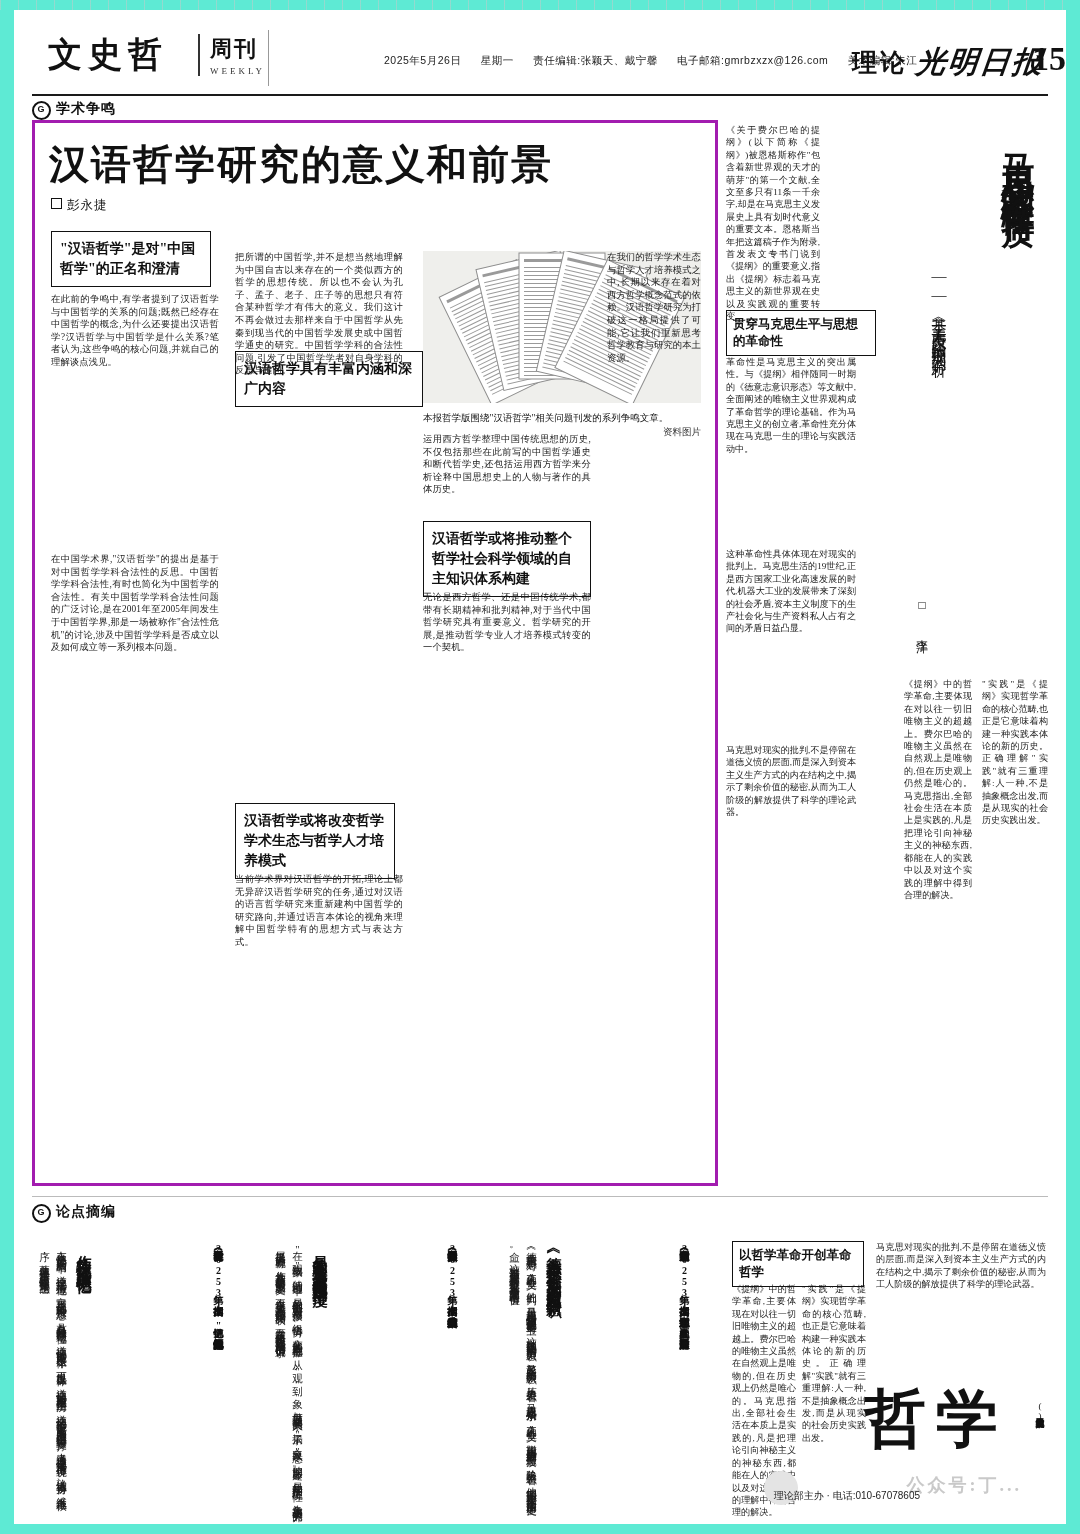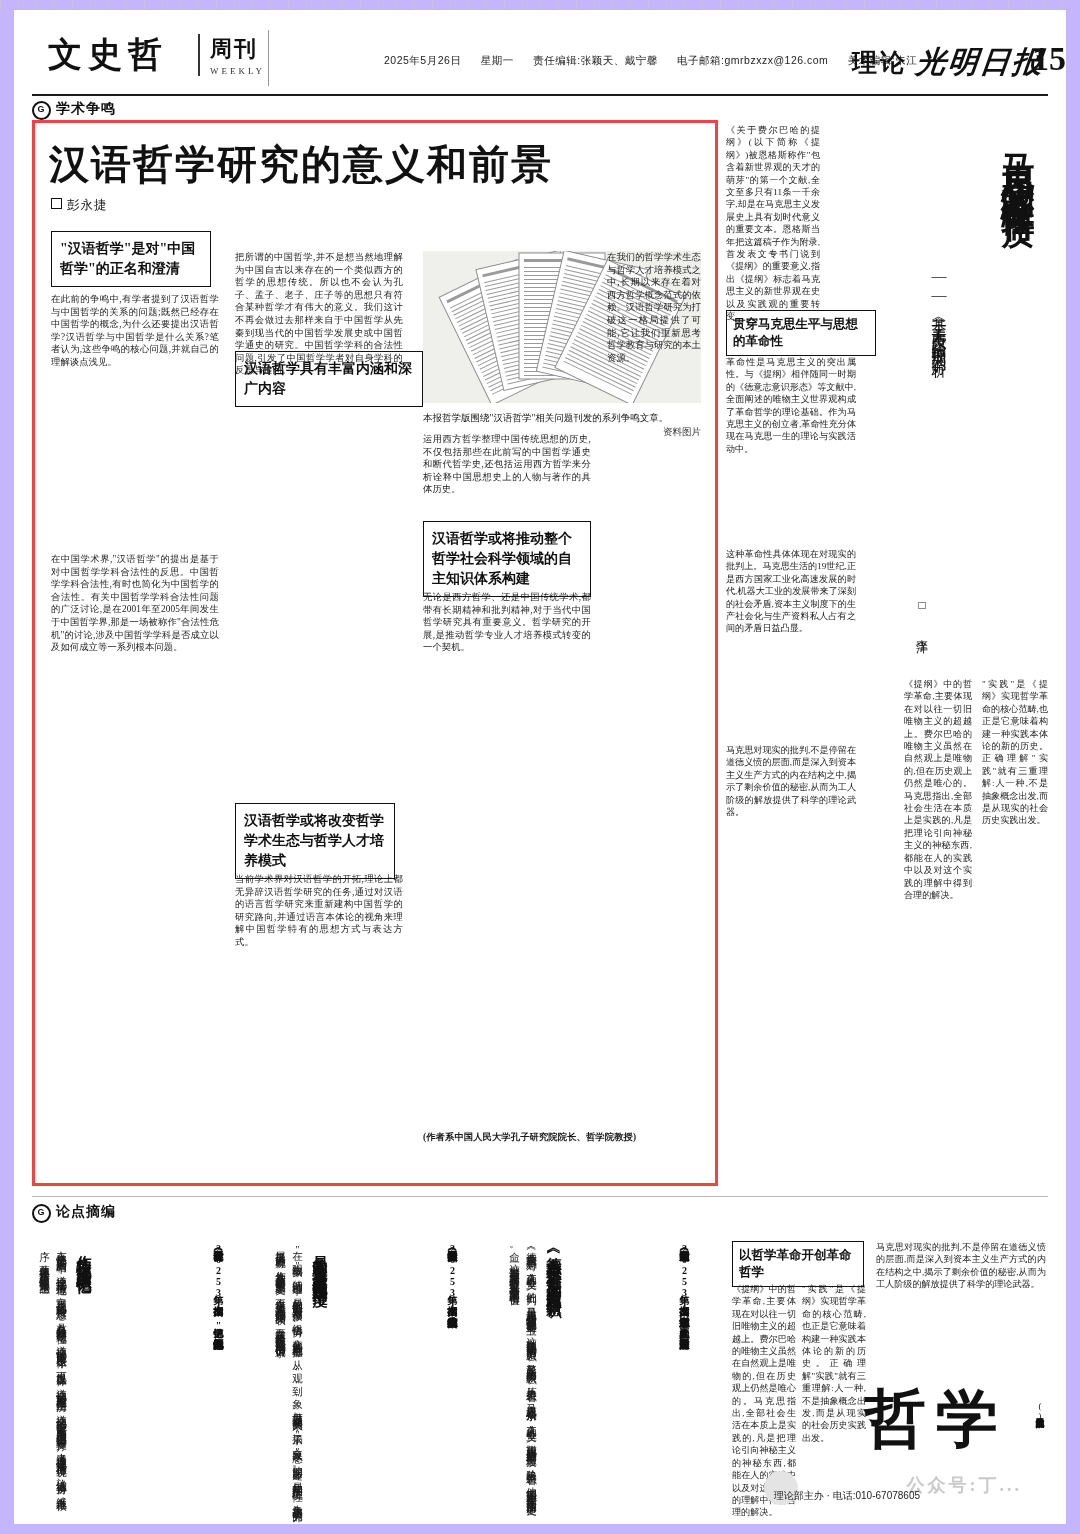--- a/index.html
+++ b/index.html
@@ -1,17 +1,17 @@
 <!DOCTYPE html>
 <html><head>
 <meta charset="utf-8">
 <style>
   html,body{margin:0;padding:0;background:#cfcfcf;}
   body{font-family:"Liberation Serif","DejaVu Serif",serif;}
-  .page{width:1080px;height:1534px;background:#c4b5fd;position:relative;overflow:hidden;}
+  .page{width:1080px;height:1534px;background:#5eead4;position:relative;overflow:hidden;}
   .inner{position:absolute;left:14px;top:10px;width:1052px;height:1514px;background:#fff;}
 
   
   .masthead{position:absolute;left:18px;top:18px;width:1016px;height:66px;border-bottom:2px solid #1a1a1a;}
   .mh-logo{position:absolute;left:16px;top:4px;font-size:34px;font-weight:bold;letter-spacing:6px;color:#111;font-family:"Liberation Serif",serif;}
   .mh-sep{position:absolute;left:166px;top:6px;width:2px;height:42px;background:#333;}
   .mh-week{position:absolute;left:178px;top:6px;}
   .mh-week .cn{font-size:22px;font-weight:bold;letter-spacing:2px;color:#111;}
   .mh-week .en{font-size:9px;letter-spacing:3px;color:#333;margin-top:2px;}
   .mh-vline{position:absolute;left:236px;top:2px;width:1px;height:56px;background:#999;}
@@ -19,21 +19,21 @@
   .mh-meta span{margin-right:16px;}
   .mh-theory{position:absolute;left:820px;top:18px;font-size:25px;font-weight:bold;letter-spacing:3px;color:#111;}
   .mh-paper{position:absolute;left:884px;top:14px;font-size:30px;font-weight:bold;font-style:italic;letter-spacing:2px;color:#111;font-family:"Liberation Serif",serif;transform:skewX(-6deg);}
   .mh-page{position:absolute;left:1000px;top:12px;font-size:34px;font-weight:bold;color:#111;}
 
   
   .sec-tag{position:absolute;font-size:14px;font-weight:bold;color:#111;letter-spacing:1px;}
   .sec-tag .g{display:inline-block;width:15px;height:15px;border:2px solid #111;border-radius:50%;font-size:9px;line-height:13px;text-align:center;margin-right:5px;font-family:"Liberation Sans",sans-serif;font-weight:bold;vertical-align:1px;}
 
   
-  .mainbox{position:absolute;left:18px;top:110px;width:680px;height:1060px;border:3px solid #ef4444;}
+  .mainbox{position:absolute;left:18px;top:110px;width:680px;height:1060px;border:3px solid #a21caf;}
   .headline{position:absolute;left:14px;top:14px;font-size:40px;font-weight:bold;letter-spacing:2px;color:#111;}
   .byline{position:absolute;left:16px;top:74px;font-size:12.5px;color:#111;letter-spacing:1px;}
   .byline .box{display:inline-block;width:9px;height:9px;border:1px solid #111;margin-right:5px;}
 
   .photo{position:absolute;left:388px;top:128px;width:278px;height:152px;background:#efefec;overflow:hidden;border:0;}
   .photo .fan{position:absolute;left:0;top:0;width:278px;height:152px;}
   .photo-cap{position:absolute;left:388px;top:288px;width:278px;font-size:9.5px;color:#111;line-height:14px;}
   .photo-cap .r{float:right;color:#333;}
 
   .subhead{position:absolute;border:1px solid #111;padding:7px 8px;font-size:14px;font-weight:bold;line-height:20px;color:#111;box-sizing:border-box;}
@@ -276,21 +276,20 @@
       <div class="col" style="left:16px;top:170px;width:168px;height:860px;">在此前的争鸣中,有学者提到了汉语哲学与中国哲学的关系的问题;既然已经存在中国哲学的概念,为什么还要提出汉语哲学?汉语哲学与中国哲学是什么关系?笔者认为,这些争鸣的核心问题,并就自己的理解谈点浅见。</div>
       <div class="col" style="left:16px;top:430px;width:168px;height:590px;">在中国学术界,"汉语哲学"的提出是基于对中国哲学学科合法性的反思。中国哲学学科合法性,有时也简化为中国哲学的合法性。有关中国哲学学科合法性问题的广泛讨论,是在2001年至2005年间发生于中国哲学界,那是一场被称作"合法性危机"的讨论,涉及中国哲学学科是否成立以及如何成立等一系列根本问题。</div>
 
       <div class="col" style="left:200px;top:128px;width:168px;height:92px;">把所谓的中国哲学,并不是想当然地理解为中国自古以来存在的一个类似西方的哲学的思想传统。所以也不会认为孔子、孟子、老子、庄子等的思想只有符合某种哲学才有伟大的意义。我们这计不再会做过去那样来自于中国哲学从先秦到现当代的中国哲学发展史或中国哲学通史的研究。中国哲学学科的合法性问题,引发了中国哲学学者对自身学科的反思与追问。</div>
       <div class="col" style="left:388px;top:310px;width:168px;height:80px;">运用西方哲学整理中国传统思想的历史,不仅包括那些在此前写的中国哲学通史和断代哲学史,还包括运用西方哲学来分析诠释中国思想史上的人物与著作的具体历史。</div>
 
       <div class="col" style="left:200px;top:750px;width:168px;height:278px;">当前学术界对汉语哲学的开拓,理论上都无异辞汉语哲学研究的任务,通过对汉语的语言哲学研究来重新建构中国哲学的研究路向,并通过语言本体论的视角来理解中国哲学特有的思想方式与表达方式。</div>
       <div class="col" style="left:572px;top:128px;width:94px;height:900px;">在我们的哲学学术生态与哲学人才培养模式之中,长期以来存在着对西方哲学概念范式的依赖。汉语哲学研究为打破这一格局提供了可能,它让我们重新思考哲学教育与研究的本土资源。</div>
 
       <div class="col" style="left:388px;top:468px;width:168px;height:560px;">无论是西方哲学、还是中国传统学术,都带有长期精神和批判精神,对于当代中国哲学研究具有重要意义。哲学研究的开展,是推动哲学专业人才培养模式转变的一个契机。</div>
-      <div class="col" style="left:388px;top:1008px;width:278px;height:34px;font-weight:bold;">(作者系中国人民大学孔子研究院院长、哲学院教授)</div>
     </div>
 
     <div class="rightbox">
       <div class="vtitle">马克思思想的革命性特质</div>
       <div class="vsub">——基于《关于费尔巴哈的提纲》的分析</div>
       <div class="vauthor">□ <span>李洋</span></div>
 
       <div class="rcol" style="left:0px;top:6px;width:94px;height:230px;">《关于费尔巴哈的提纲》(以下简称《提纲》)被恩格斯称作"包含着新世界观的天才的萌芽"的第一个文献,全文至多只有11条一千余字,却是在马克思主义发展史上具有划时代意义的重要文本。恩格斯当年把这篇稿子作为附录,首发表文专书门说到《提纲》的重要意义,指出《提纲》标志着马克思主义的新世界观在史以及实践观的重要转变。</div>
       <div class="rsub" style="left:0px;top:192px;width:150px;">贯穿马克思生平与思想的革命性</div>
       <div class="rcol" style="left:0px;top:238px;width:130px;height:186px;">革命性是马克思主义的突出属性。与《提纲》相伴随同一时期的《德意志意识形态》等文献中,全面阐述的唯物主义世界观构成了革命哲学的理论基础。作为马克思主义的创立者,革命性充分体现在马克思一生的理论与实践活动中。</div>

